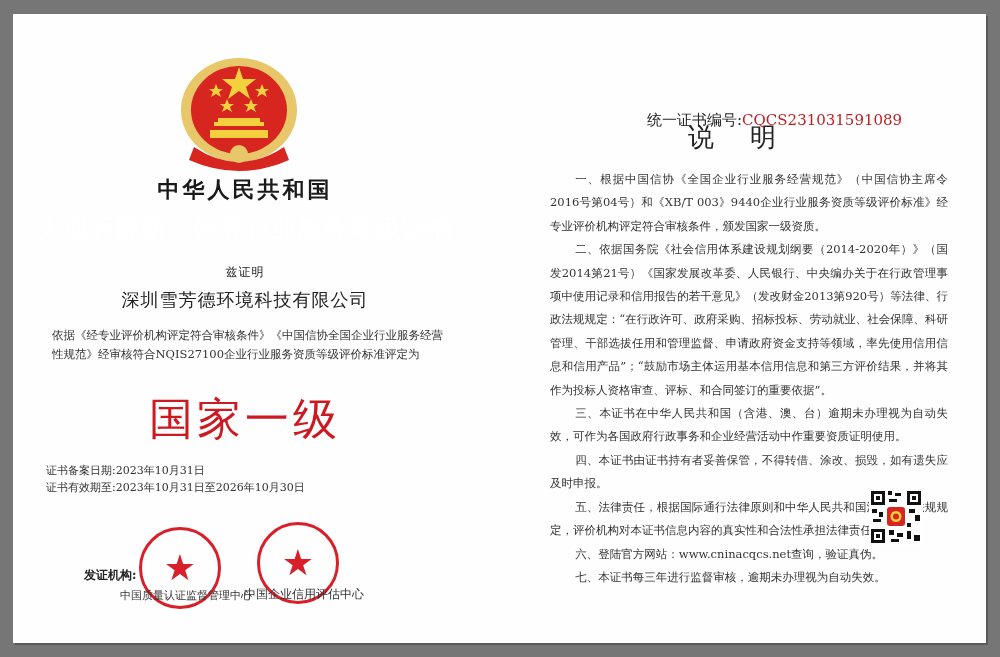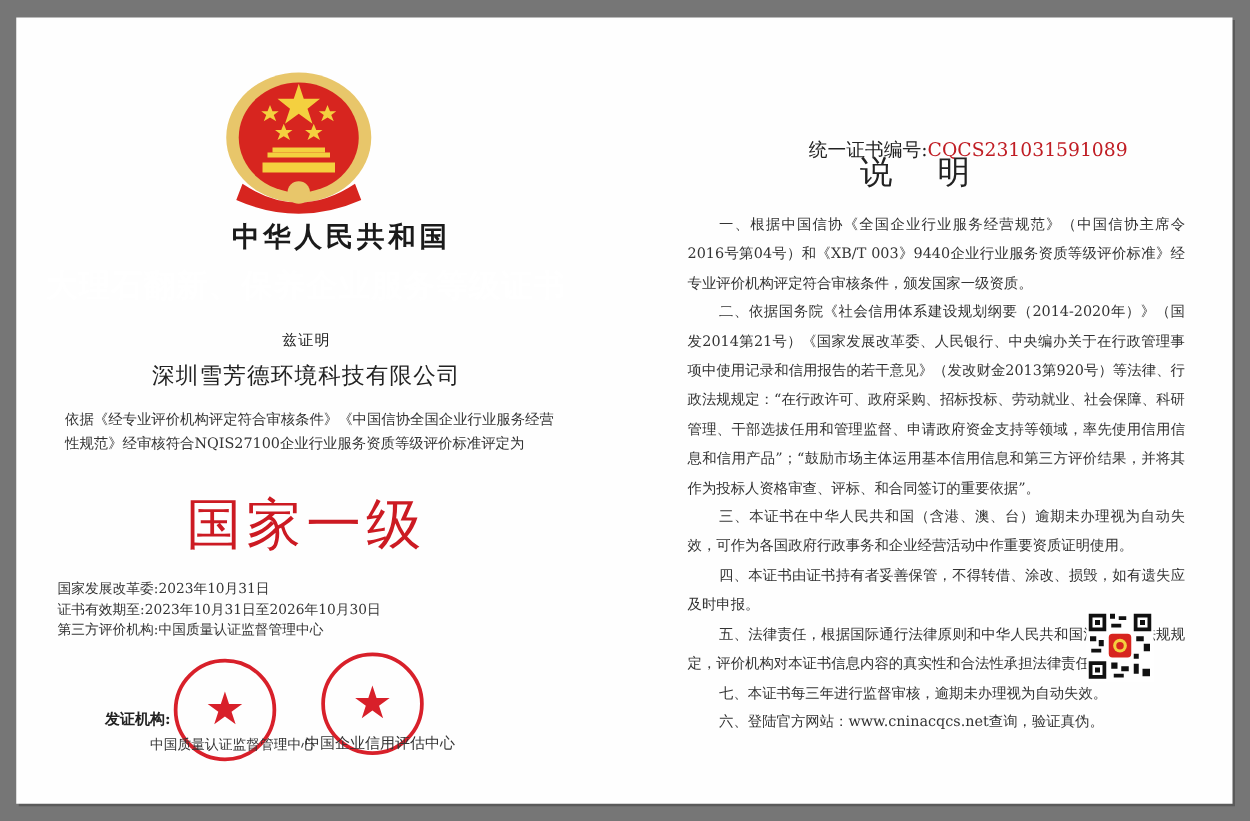--- a/index.html
+++ b/index.html
@@ -6,21 +6,21 @@
   body {
     width:1000px; height:657px; background:#767676; position:relative; overflow:hidden;
     font-family:"DejaVu Serif", serif; color:#222;
   }
   .paper {
     position:absolute; left:13px; top:14px; width:973px; height:629px; background:#fefefe;
     box-shadow: 2px 2px 0 #5a5a5a;
   }
   .abs { position:absolute; }
   .emblem { left:164px; top:52px; width:150px; height:125px; }
-  .title1 { left:0; width:490px; top:175px; text-align:center; font-family:"DejaVu Sans", sans-serif; font-weight:bold; font-size:22px; letter-spacing:3px; color:#1a1a1a;padding-left:28px; }
+  .title1 { left:0; width:490px; top:175px; text-align:center; font-family:"DejaVu Sans", sans-serif; font-weight:bold; font-size:22px; letter-spacing:3px; color:#1a1a1a; }
   .title2 { left:0; width:490px; top:212px; text-align:center; font-family:"DejaVu Sans", sans-serif; font-weight:bold; font-size:25px; letter-spacing:1px; color:#ffffff; }
   .certify { left:0; width:490px; top:264px; text-align:center; font-family:"DejaVu Sans", sans-serif; font-size:12px; letter-spacing:1px; }
   .company { left:0; width:490px; top:288px; text-align:center; font-family:"DejaVu Sans", sans-serif; font-size:18px; letter-spacing:1px; }
   .basis { left:52px; width:395px; top:326px; font-size:11.5px; line-height:19px; color:#333; }
   .grade { left:0; width:490px; top:390px; text-align:center; font-family:"DejaVu Serif", serif; font-size:44px; color:#cc1a22; letter-spacing:4px; }
   .info { left:46px; top:463px; font-size:11px; line-height:16.5px; color:#333; }
   .issuer-label { left:84px; top:567px; font-size:12px; font-weight:bold; color:#222; }
   .seal { width:82px; height:82px; border:3px solid #d8202a; border-radius:50%; box-sizing:border-box; }
   .seal .star { position:absolute; left:0; right:0; top:20px; text-align:center; color:#d8202a; font-size:36px; line-height:36px; }
   .seal-name { font-size:11px; color:#333; white-space:nowrap; }
@@ -52,23 +52,22 @@
 </svg>
 
 <div class="abs title1">中华人民共和国</div>
 <div class="abs title2">大理石翻新、保养企业服务等级证书</div>
 <div class="abs certify">兹证明</div>
 <div class="abs company">深圳雪芳德环境科技有限公司</div>
 <div class="abs basis">依据《经专业评价机构评定符合审核条件》《中国信协全国企业行业服务经营性规范》经审核符合NQIS27100企业行业服务资质等级评价标准评定为</div>
 <div class="abs grade">国家一级</div>
 
 <div class="abs info">
-  <div>国家发展改革委:2023年10月31日</div>
+  <div>证书备案日期:2023年10月31日</div>
   <div>证书有效期至:2023年10月31日至2026年10月30日</div>
-  <div>第三方评价机构:中国质量认证监督管理中心</div>
 </div>
 
 <div class="abs issuer-label">发证机构:</div>
 
 <div class="abs seal" style="left:139px; top:527px;">
   <div class="star">★</div>
 </div>
 <div class="abs seal-name" style="left:120px; top:588px;">中国质量认证监督管理中心</div>
 
 <div class="abs seal" style="left:257px; top:522px;">
@@ -81,22 +80,22 @@
 </div>
 
 <div class="abs heading">说明</div>
 
 <div class="abs rules">
   <p>一、根据中国信协《全国企业行业服务经营规范》（中国信协主席令2016号第04号）和《XB/T 003》9440企业行业服务资质等级评价标准》经专业评价机构评定符合审核条件，颁发国家一级资质。</p>
   <p>二、依据国务院《社会信用体系建设规划纲要（2014-2020年）》（国发2014第21号）《国家发展改革委、人民银行、中央编办关于在行政管理事项中使用记录和信用报告的若干意见》（发改财金2013第920号）等法律、行政法规规定：“在行政许可、政府采购、招标投标、劳动就业、社会保障、科研管理、干部选拔任用和管理监督、申请政府资金支持等领域，率先使用信用信息和信用产品”；“鼓励市场主体运用基本信用信息和第三方评价结果，并将其作为投标人资格审查、评标、和合同签订的重要依据”。</p>
   <p>三、本证书在中华人民共和国（含港、澳、台）逾期未办理视为自动失效，可作为各国政府行政事务和企业经营活动中作重要资质证明使用。</p>
   <p>四、本证书由证书持有者妥善保管，不得转借、涂改、损毁，如有遗失应及时申报。</p>
   <p style="padding-right:0;">五、法律责任，根据国际通行法律原则和中华人民共和国法律行政法规规定，评价机构对本证书信息内容的真实性和合法性承担法律责任。</p>
+  <p>六、登陆官方网站：www.cninacqcs.net查询，验证真伪。</p>
   <p>七、本证书每三年进行监督审核，逾期未办理视为自动失效。</p>
-  <p>六、登陆官方网站：www.cninacqcs.net查询，验证真伪。</p>
 </div>
 
 <svg class="abs qr" viewBox="0 0 54 58">
   <rect x="0" y="0" width="54" height="58" fill="#fff"></rect>
   <rect x="2" y="3" width="14" height="14" fill="#111"></rect>
     <rect x="5" y="6" width="8" height="8" fill="#fff"></rect>
     <rect x="7" y="8" width="4" height="4" fill="#111"></rect>
   <rect x="38" y="3" width="14" height="14" fill="#111"></rect>
     <rect x="41" y="6" width="8" height="8" fill="#fff"></rect>
     <rect x="43" y="8" width="4" height="4" fill="#111"></rect>

